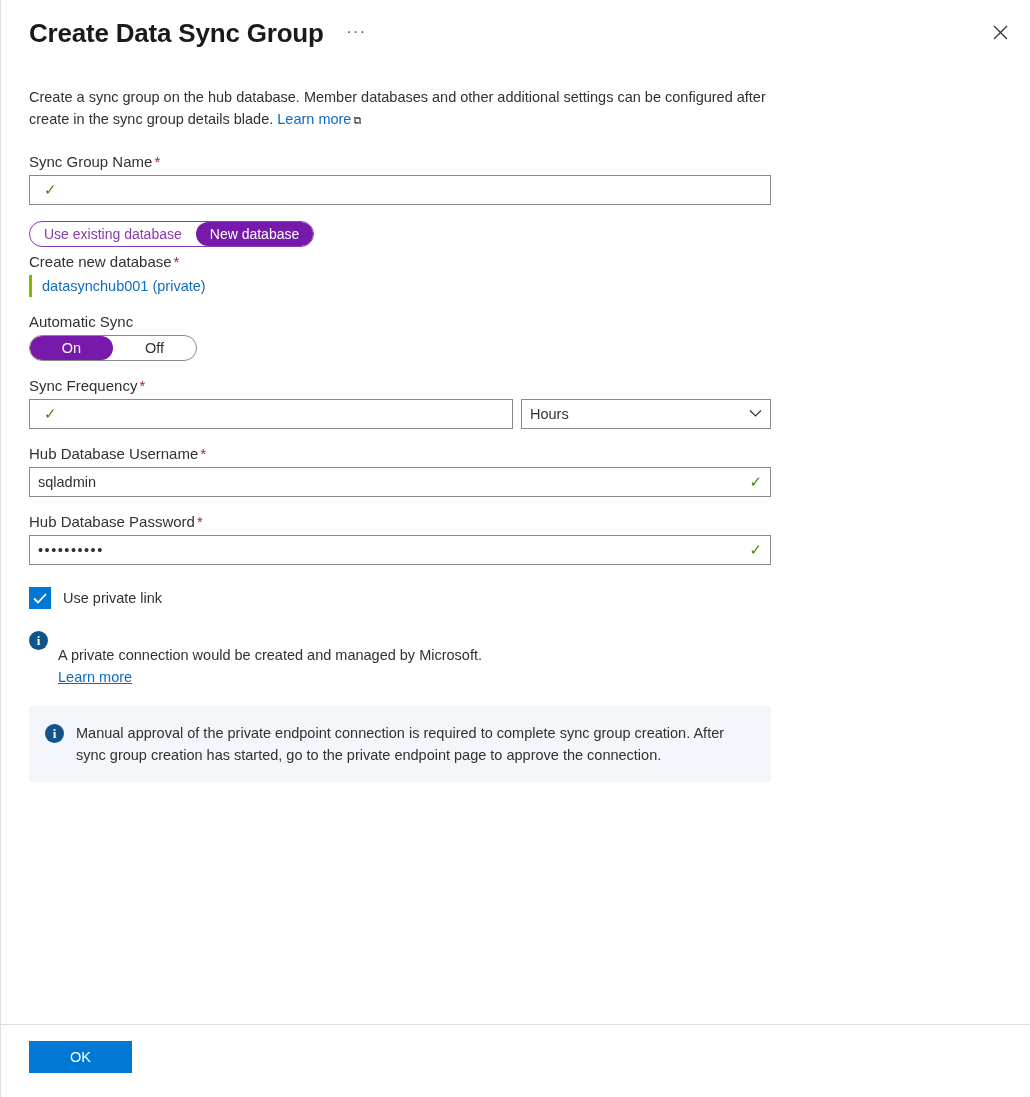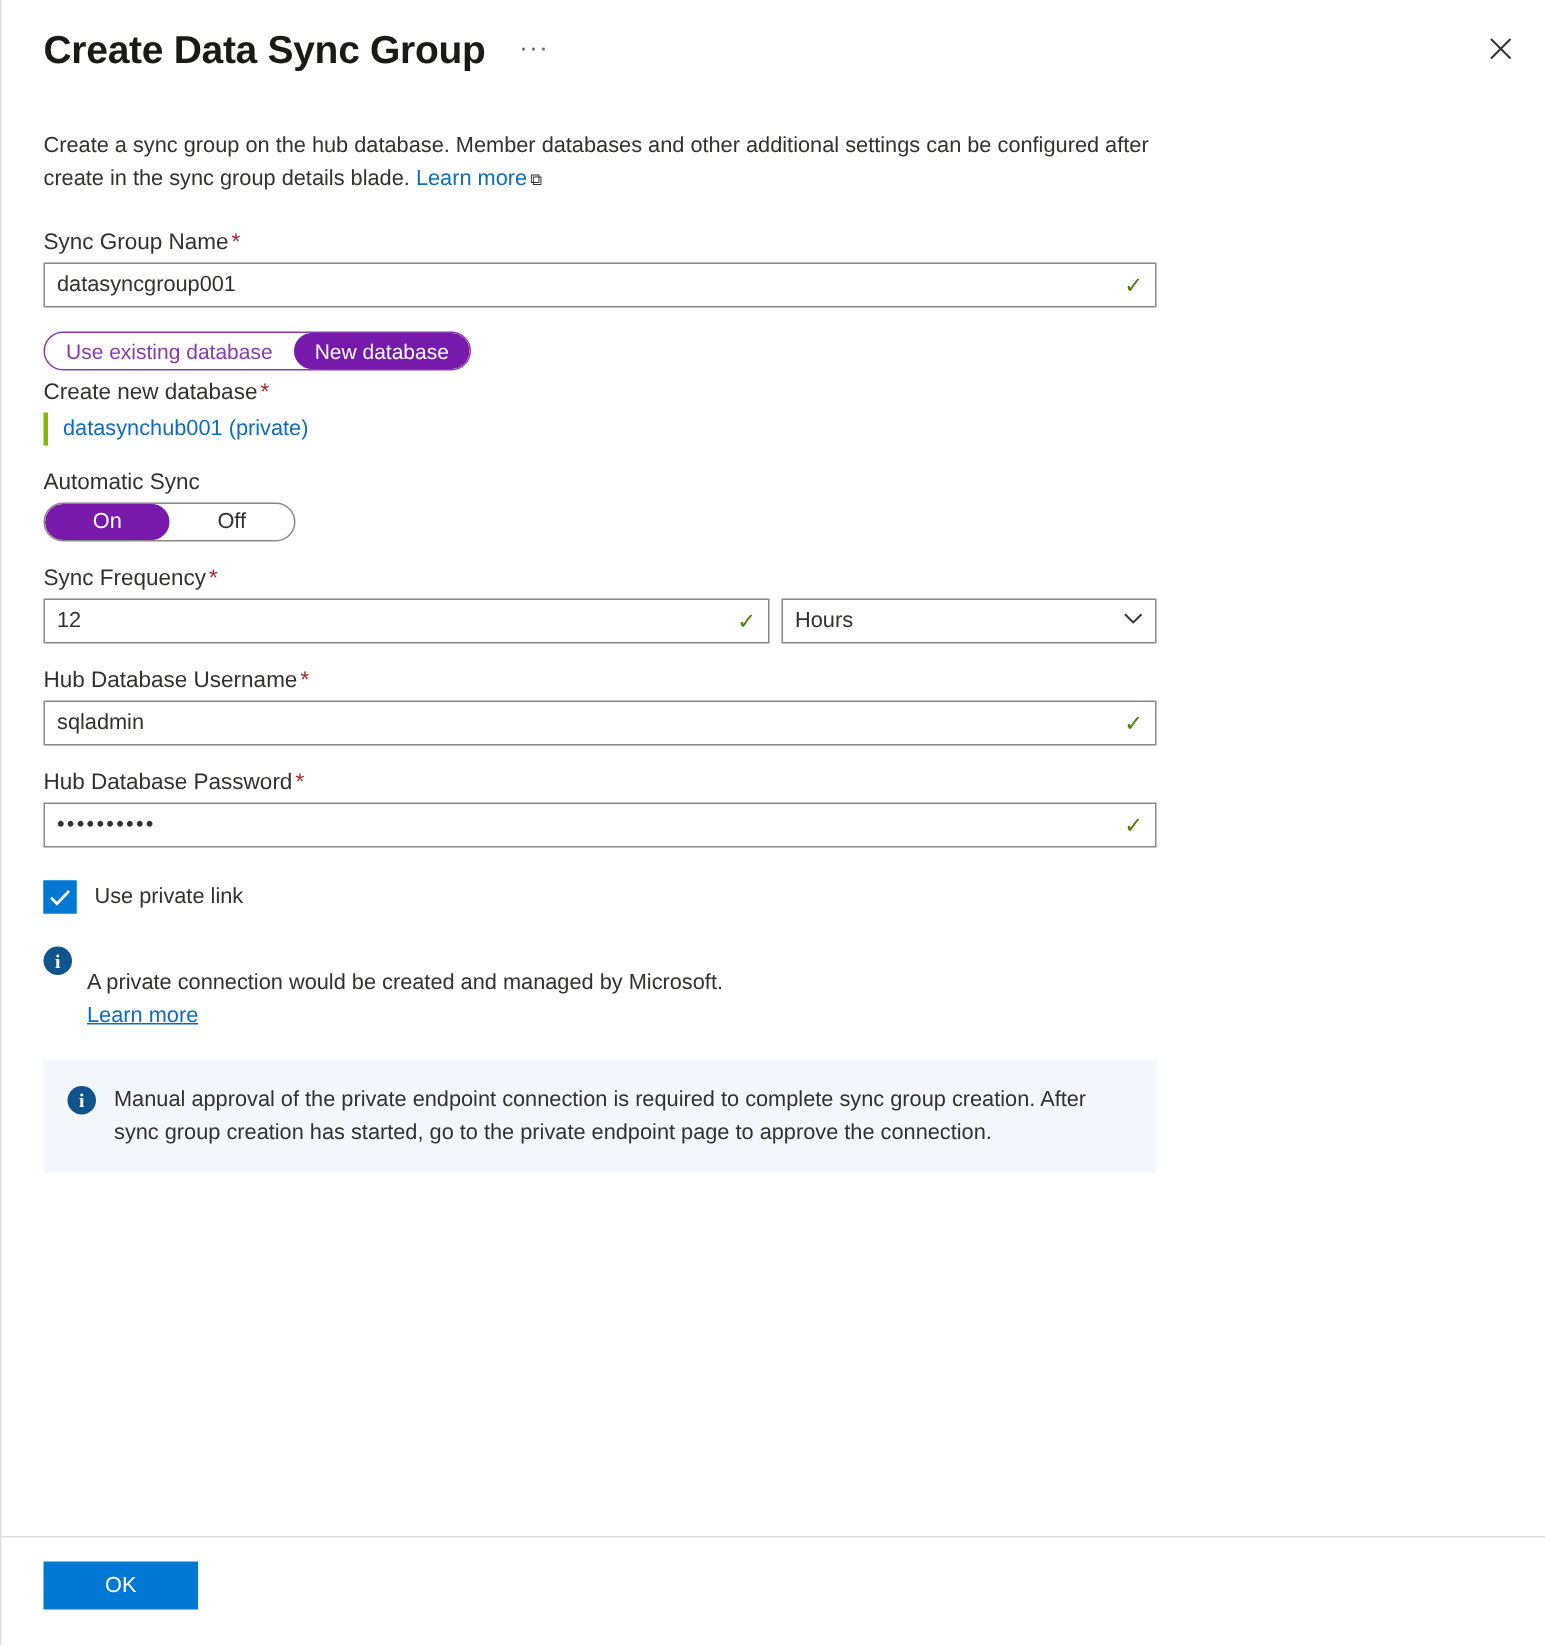--- a/index.html
+++ b/index.html
@@ -301,21 +301,20 @@
     <div class="intro">
       <span>Create a sync group on the hub database. Member databases and other additional settings can be configured after create in the sync group details blade.</span>
       <span class="link">Learn more</span><span class="ext-icon">⧉</span>
     </div>
 
     <div class="row">
       <div class="field-label">
         <span>Sync Group Name</span><span class="req">*</span>
       </div>
       <div class="tb">
-        <input type="text" value="datasyncgroup001" style="">
         <span class="check-ok">✓</span>
       </div>
     </div>
 
     <div class="row" style="margin-bottom:6px;">
       <div class="pill-group">
         <div class="pill">Use existing database</div>
         <div class="pill active">New database</div>
       </div>
     </div>
@@ -336,21 +335,20 @@
         <div class="seg">Off</div>
       </div>
     </div>
 
     <div class="row">
       <div class="field-label">
         <span>Sync Frequency</span><span class="req">*</span>
       </div>
       <div class="freq-row">
         <div class="tb freq">
-          <input type="text" value="12" style="">
           <span class="check-ok">✓</span>
         </div>
         <div class="dd small">
           <span>Hours</span>
           <span class="chev">
             <svg width="13" height="9" viewBox="0 0 13 9" aria-hidden="true">
                 <path d="M1 1.5 L6.5 7 L12 1.5" stroke="#323130" stroke-width="1.2" fill="none"></path>
               </svg>
           </span>
         </div>

